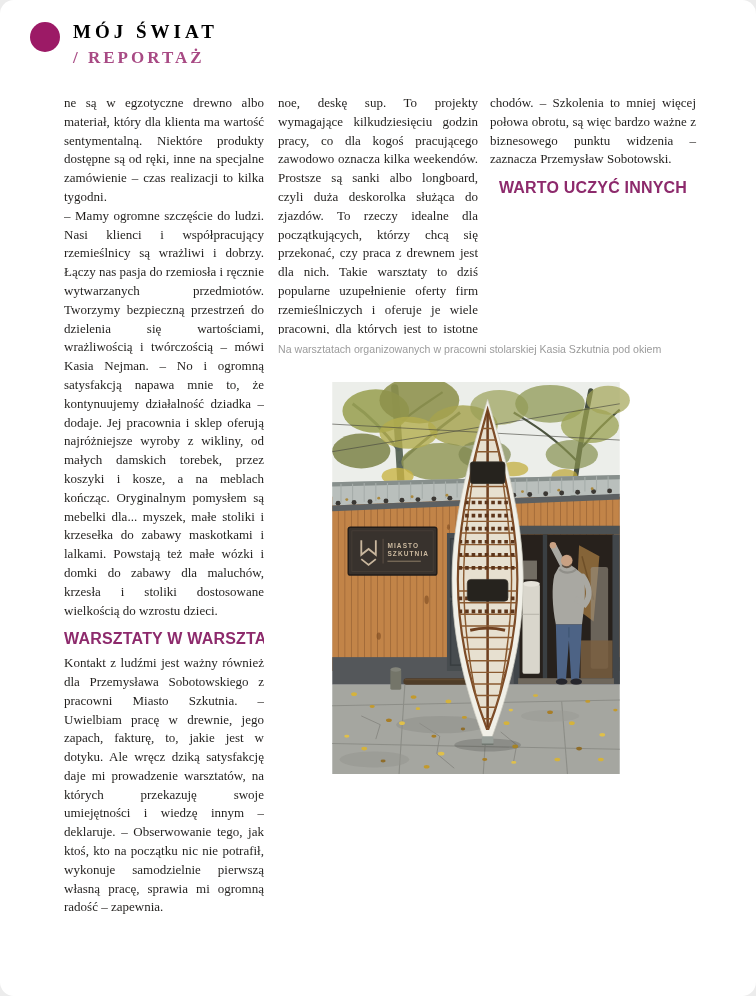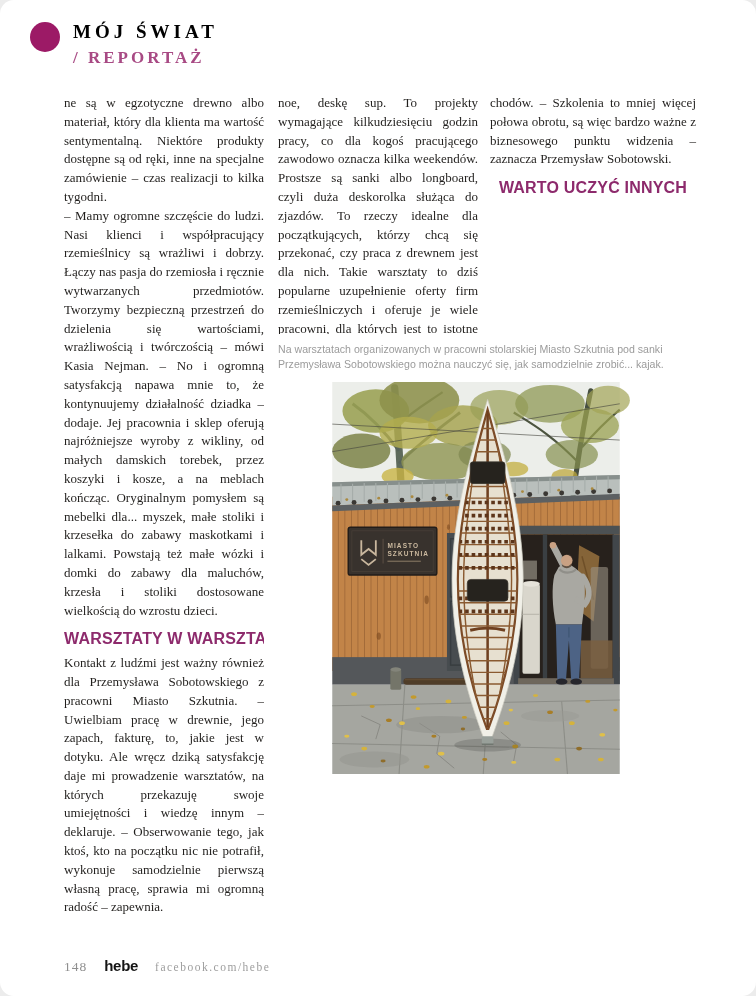--- a/index.html
+++ b/index.html
@@ -63,22 +63,21 @@
   <div class="col" id="col2">
     <p>noe, deskę sup. To projekty wymagające kilkudziesięciu godzin pracy, co dla kogoś pracującego zawodowo oznacza kilka weekendów. Prostsze są sanki albo longboard, czyli duża deskorolka służąca do zjazdów. To rzeczy idealne dla początkujących, którzy chcą się przekonać, czy praca z drewnem jest dla nich. Takie warsztaty to dziś popularne uzupełnienie oferty firm rzemieślniczych i oferuje je wiele pracowni, dla których jest to istotne źródło dodatkowych do-</p>
   </div>
 
   <div class="col" id="col3">
     <p>chodów. – Szkolenia to mniej więcej połowa obrotu, są więc bardzo ważne z biznesowego punktu widzenia – zaznacza Przemysław Sobotowski.</p>
     <div class="h">WARTO UCZYĆ INNYCH</div>
   </div>
 
   <div class="caption">
-    <span>Na warsztatach organizowanych w pracowni stolarskiej Miasto Szkutnia pod sanki</span>
-    <span>Przemysława Sobotowskiego można nauczyć się, jak samodzielnie zrobić... kajak.</span>
+    <span>Na warsztatach organizowanych w pracowni stolarskiej Kasia Szkutnia pod okiem</span>
   </div>
 
   <div class="photo">
     <svg viewBox="0 0 396 540" xmlns="http://www.w3.org/2000/svg">
       <defs>
         <pattern id="planks" width="9" height="10" patternUnits="userSpaceOnUse">
           <path d="M8.5,0 V10" stroke="rgba(90,50,20,0.33)" stroke-width="1.4"></path>
         </pattern>
         <clipPath id="canoeClip">
           <path d="M214,38 C229,92 255,184 255,272 C255,354 236,422 215,478 L213,478 C192,422 173,354 173,272 C173,184 199,92 214,38 Z"></path>
@@ -294,19 +293,14 @@
         </g>
         <rect x="190" y="110" width="48" height="30" rx="4" fill="#26231e" stroke="#3a362e"></rect>
         <rect x="186" y="272" width="56" height="30" rx="5" fill="#26231e" stroke="#3a362e"></rect>
         <path d="M190,342 Q214,336 238,342" stroke="#6f4020" stroke-width="4" fill="none"></path>
         <rect x="206" y="488" width="16" height="11" rx="2" fill="#99a09a"></rect>
         <path d="M206,499 h16" stroke="#70766f" stroke-width="2"></path>
       </g>
     </svg>
   </div>
 
-  <div class="footer">
-    <span class="pageno">148</span>
-    <span class="brand">hebe</span>
-    <span class="social">facebook.com/hebe</span>
-  </div>
 
 </div>
 
 </body></html>

